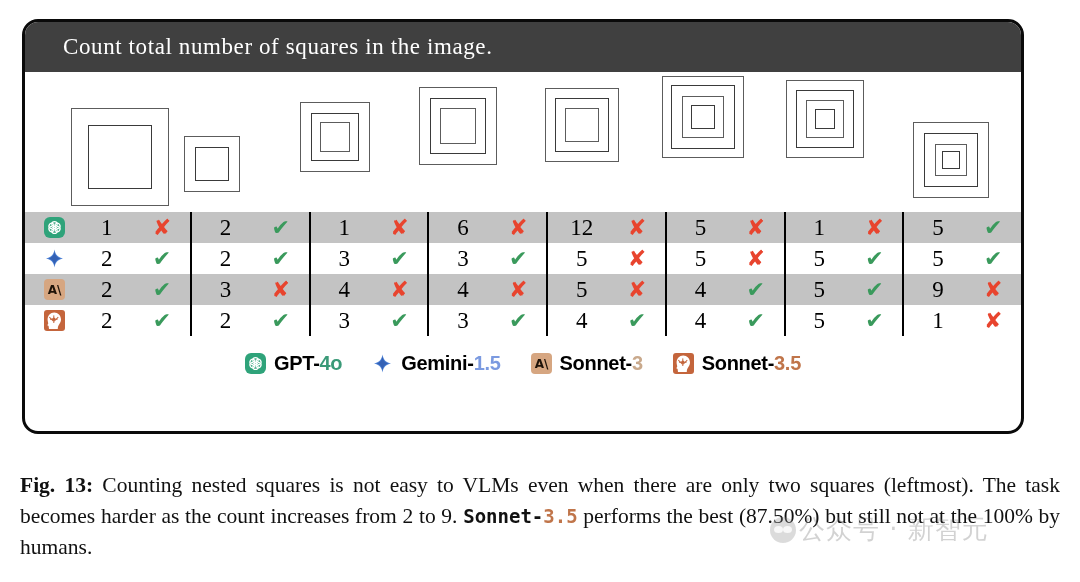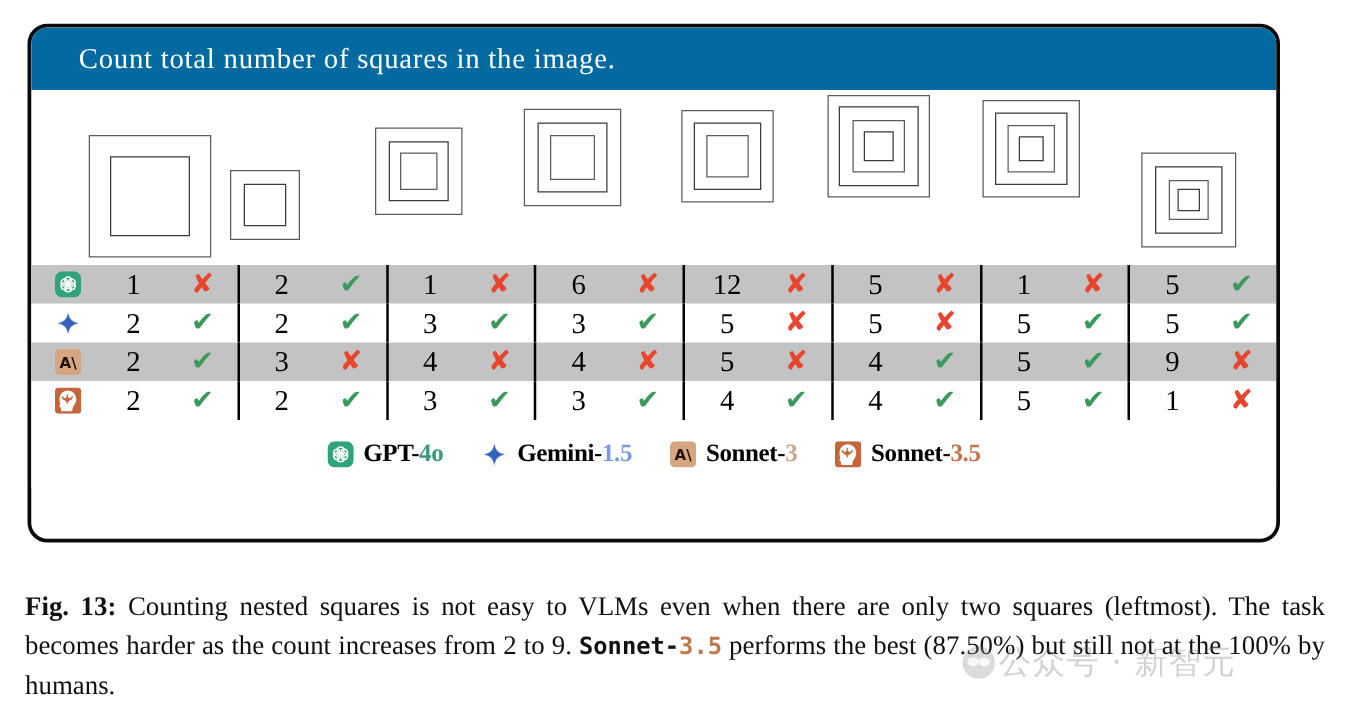--- a/index.html
+++ b/index.html
@@ -26,21 +26,21 @@
     height: 415px;
     box-sizing: border-box;
     border: 3px solid #0a0a0a;
     border-radius: 16px;
     background: #ffffff;
     overflow: hidden;
   }
 
   .prompt-bar {
     height: 50px;
-    background: #0369a1;
+    background: #404040;
     color: #ffffff;
     display: flex;
     align-items: center;
     padding-left: 38px;
     box-sizing: border-box;
   }
   .prompt-text {
     font-family: "Liberation Serif", "DejaVu Serif", serif;
     font-size: 23px;
     letter-spacing: 0.6px;
@@ -150,21 +150,21 @@
     gap: 30px;
     height: 54px;
     background: #fff;
   }
   .legend-item {
     display: flex;
     align-items: center;
     gap: 8px;
   }
   .legend-label {
-    font-family: Liberation Serif, serif;
+    font-family: Liberation Sans, sans-serif;
     font-size: 20px;
     font-weight: bold;
     letter-spacing: -0.3px;
     white-space: nowrap;
   }
   .legend-label .suffix { font-weight: bold; }
 
   
   .caption {
     position: absolute;

